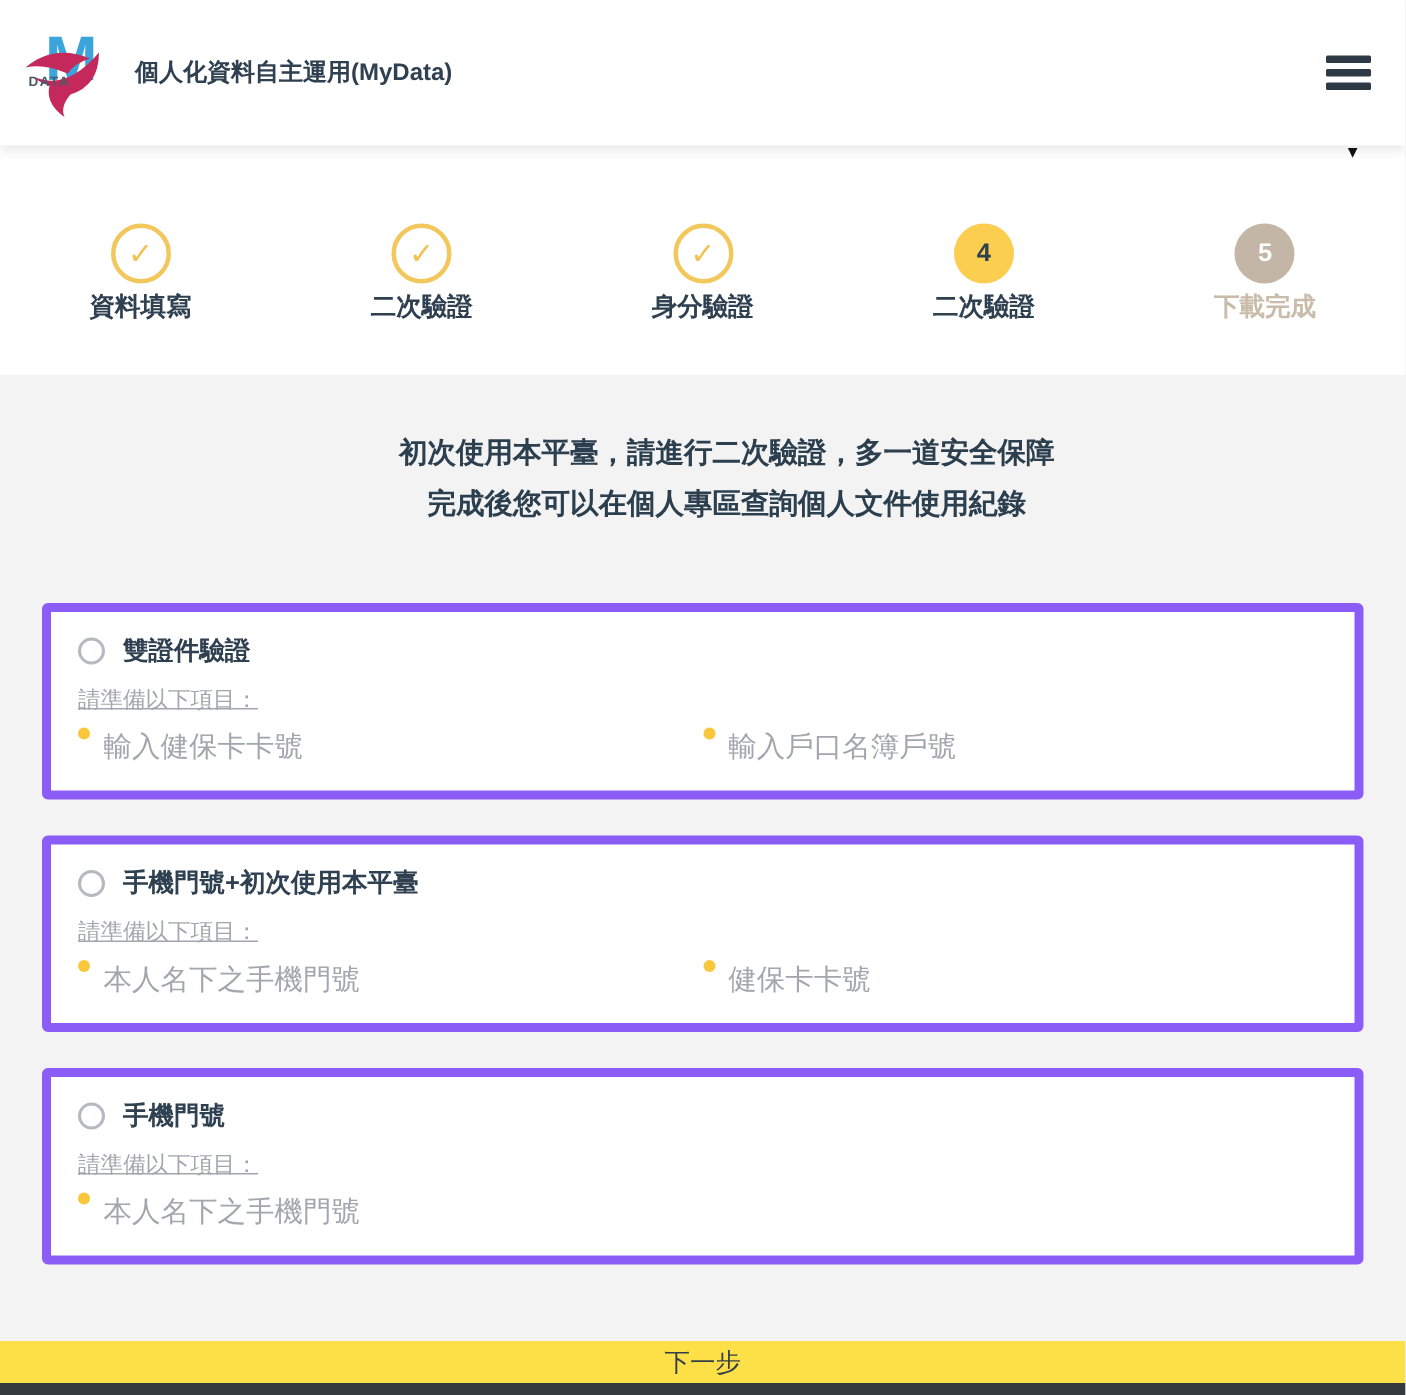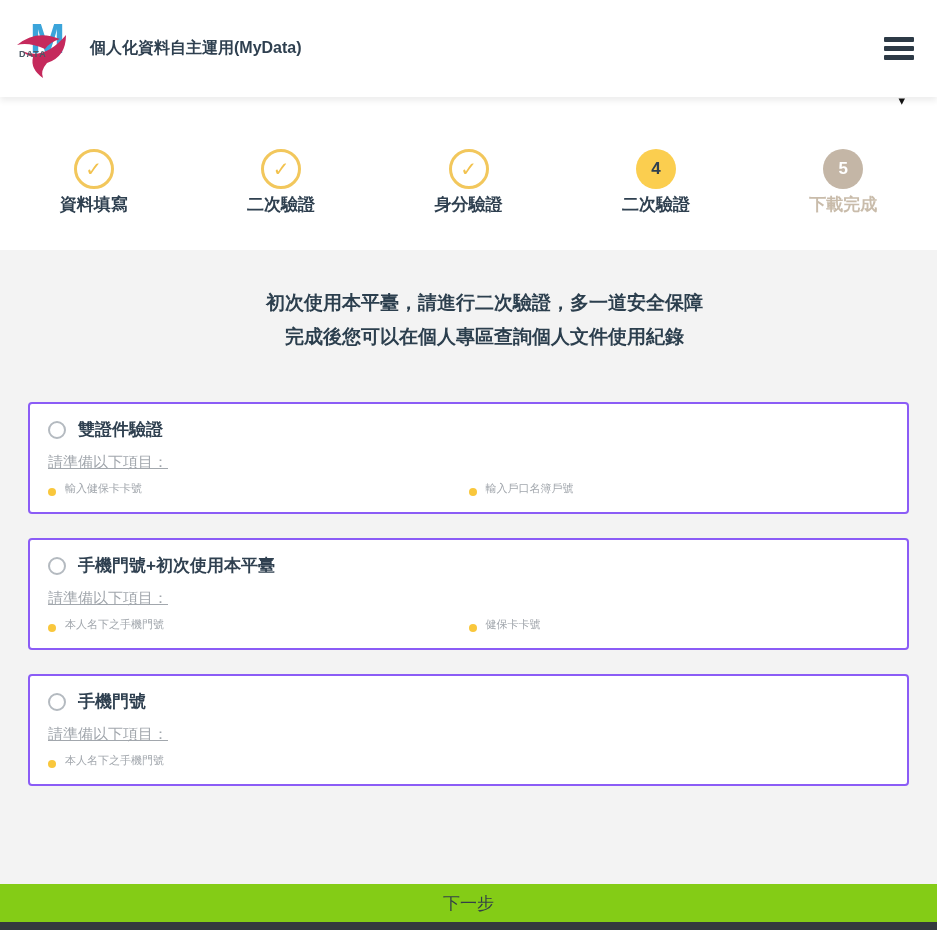--- a/index.html
+++ b/index.html
@@ -134,21 +134,21 @@
     text-align: center;
     font-size: 19px;
     font-weight: bold;
     color: #2c3f4e;
     line-height: 34px;
     margin-left: 32px;
   }
   .cards { margin: 48px 28px 0 28px; }
   .card {
     background: #ffffff;
-    border: 2px solid #8b5cf6;
+    border: 6px solid #8b5cf6;
     border-radius: 4px;
     padding: 14px 18px 16px 18px;
     margin-bottom: 24px;
     cursor: pointer;
   }
   .card-title-row {
     display: flex;
     align-items: center;
     gap: 12px;
   }
@@ -171,36 +171,36 @@
     color: #a2a7ad;
     text-decoration: underline;
   }
   .items-row {
     margin-top: 9px;
     display: flex;
   }
   .item {
     width: 50%;
     display: flex;
-    align-items: flex-end;
-    font-size: 11px;
+    align-items: flex-start;
+    font-size: 19px;
     color: #a2a7ad;
   }
   .bullet {
     width: 8px; height: 8px;
     border-radius: 50%;
     background: #f9c73c;
     margin-right: 9px;
     flex: 0 0 auto;
   }
 
   
   .next-btn {
-    height: 38px;
-    background: #84cc16;
+    height: 28px;
+    background: #fde047;
     border: none;
     width: 100%;
     font-size: 17px;
     color: #333f48;
     font-family: "Liberation Sans", "DejaVu Sans", sans-serif;
     cursor: pointer;
     flex: 0 0 auto;
   }
   .footer-strip {
     height: 8px;

